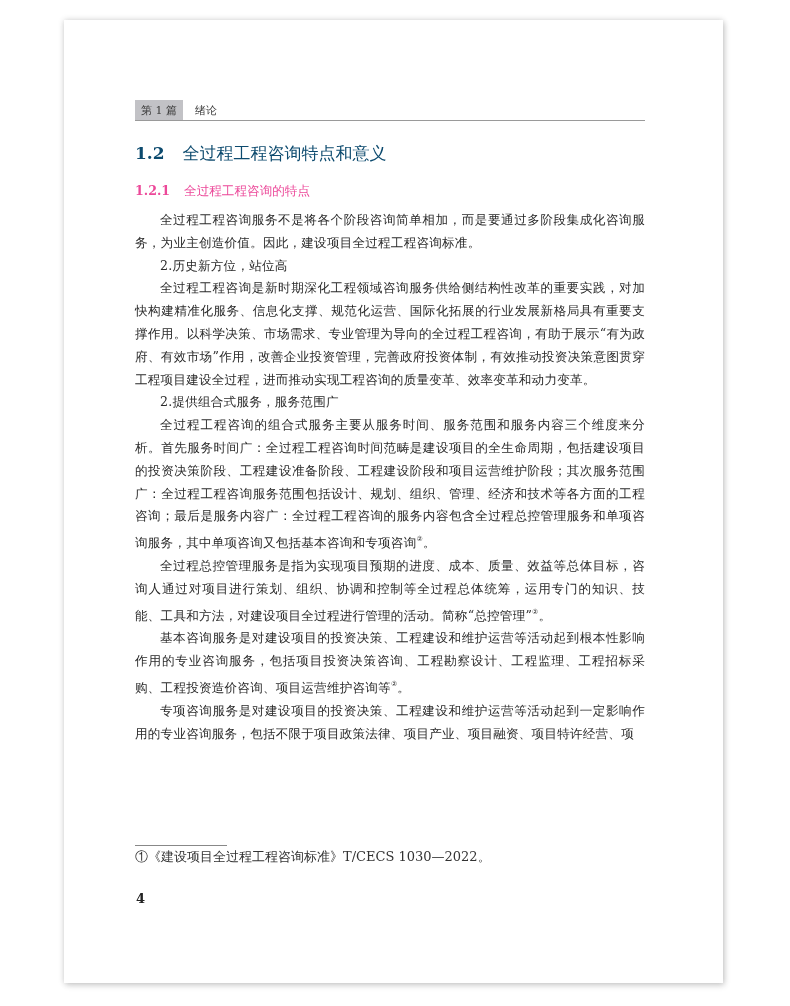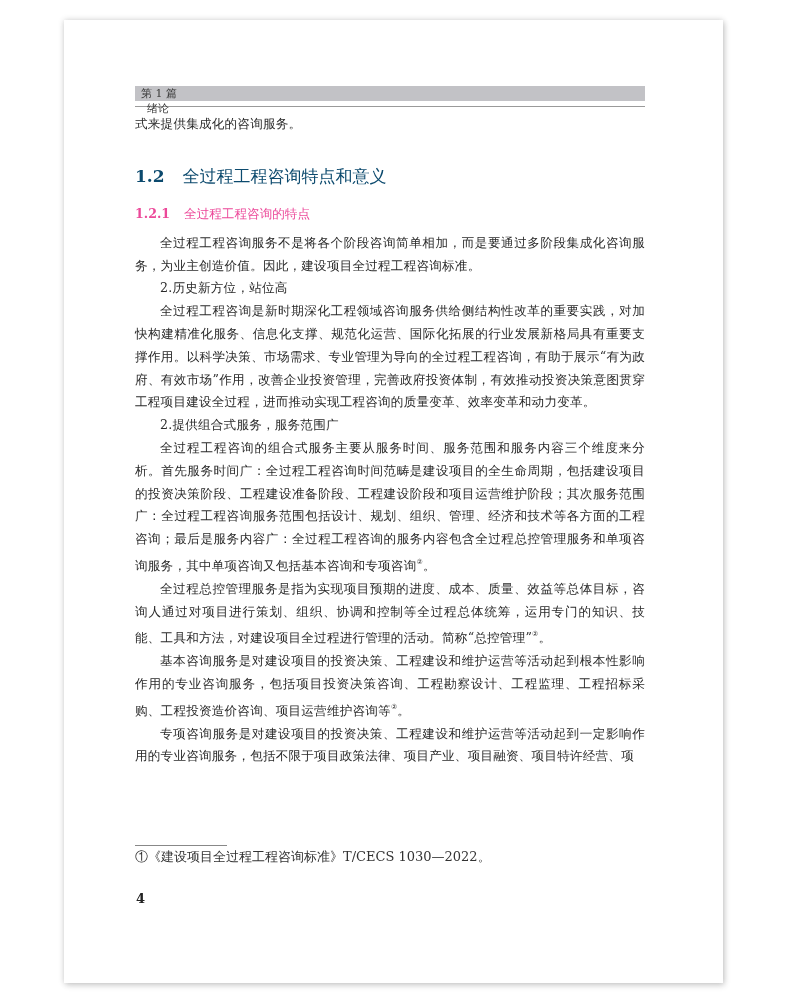--- a/index.html
+++ b/index.html
@@ -20,27 +20,26 @@
       left: 64px;
       top: 20px;
       width: 659px;
       height: 963px;
       background: #ffffff;
       box-shadow: 0 0 6px rgba(0,0,0,0.18), 2px 3px 6px rgba(0,0,0,0.12);
     }
     .running-header {
       position: absolute;
       left: 135px;
-      top: 86px;
+      top: 100px;
       width: 510px;
       height: 20px;
       border-bottom: 1px solid #9a9a9a;
       display: flex;
       align-items: stretch;
-      flex-direction: column;
     }
     .header-tag {
       background: #c2c2c6;
       color: #3a3a3a;
       font-size: 11px;
       padding: 0 6px;
       display: flex;
       align-items: center;
       height: 20px;
     }
@@ -116,21 +115,20 @@
 <body>
 
 <div class="page"></div>
 
 <div class="running-header">
   <span class="header-tag">第 1 篇</span>
   <span class="header-chapter">绪论</span>
 </div>
 
 <div class="content">
-  <p class="p">式来提供集成化的咨询服务。</p>
 
   <div class="h2">
     <span class="num">1.2</span><span>全过程工程咨询特点和意义</span>
   </div>
 
 
   <div class="h3">
     <span class="num">1.2.1</span><span>全过程工程咨询的特点</span>
   </div>
 

